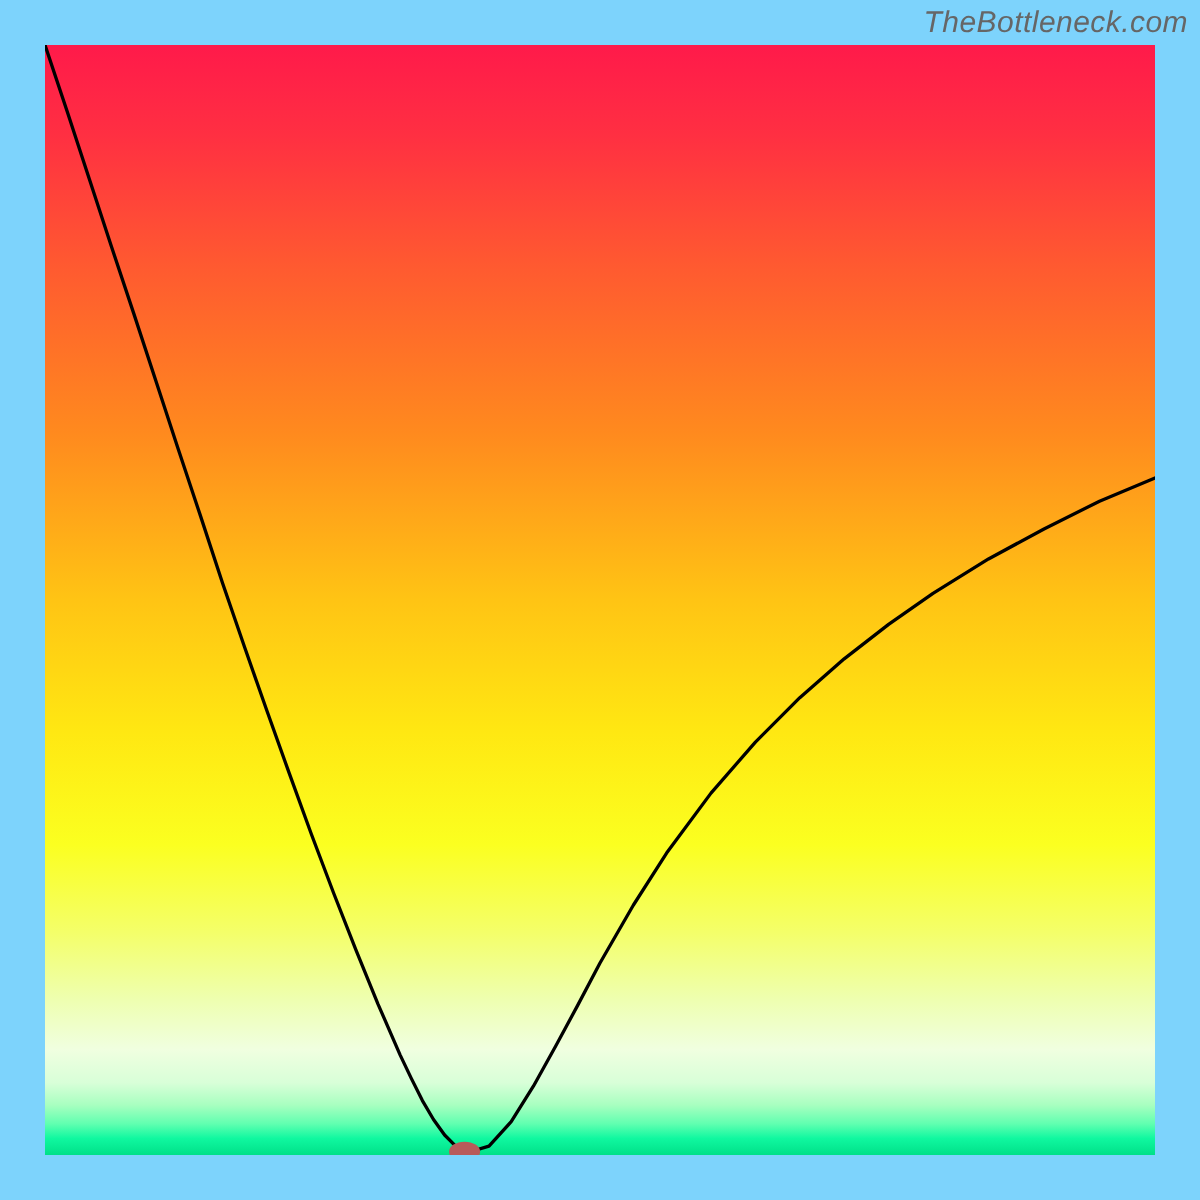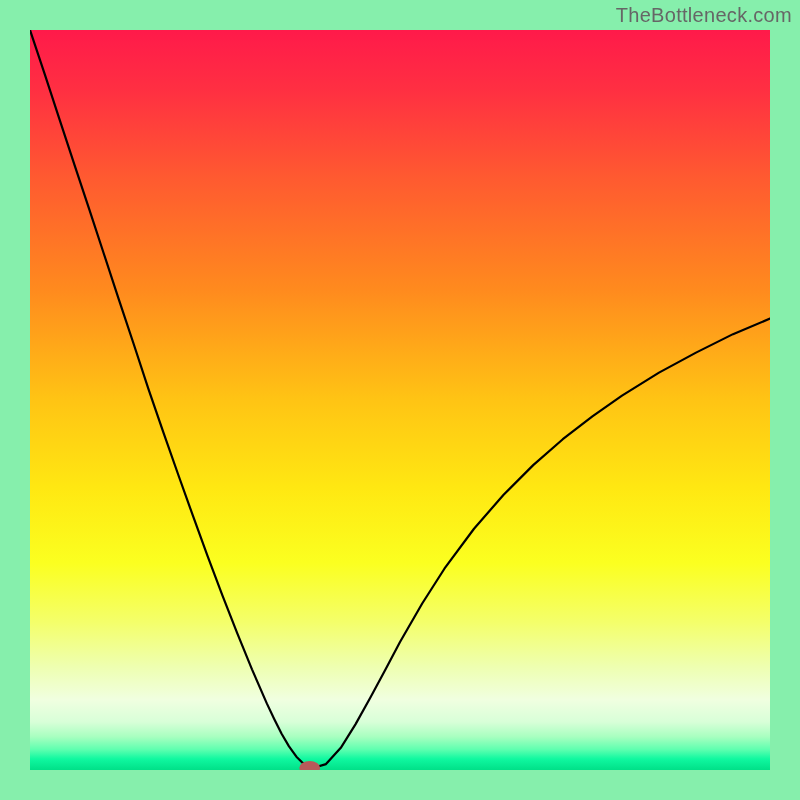--- a/index.html
+++ b/index.html
@@ -8,21 +8,22 @@
     width: 800px;
     height: 800px;
     overflow: hidden;
     background: #000;
     font-family: Arial, Helvetica, sans-serif;
   }
   .frame {
     position: relative;
     width: 800px;
     height: 800px;
-    background: #86efac;
+    background: #7dd3fc;
+    font-style: italic;
   }
   .plot-area {
     position: absolute;
     left: 30px;
     top: 30px;
     width: 740px;
     height: 740px;
   }
   .watermark {
     position: absolute;

